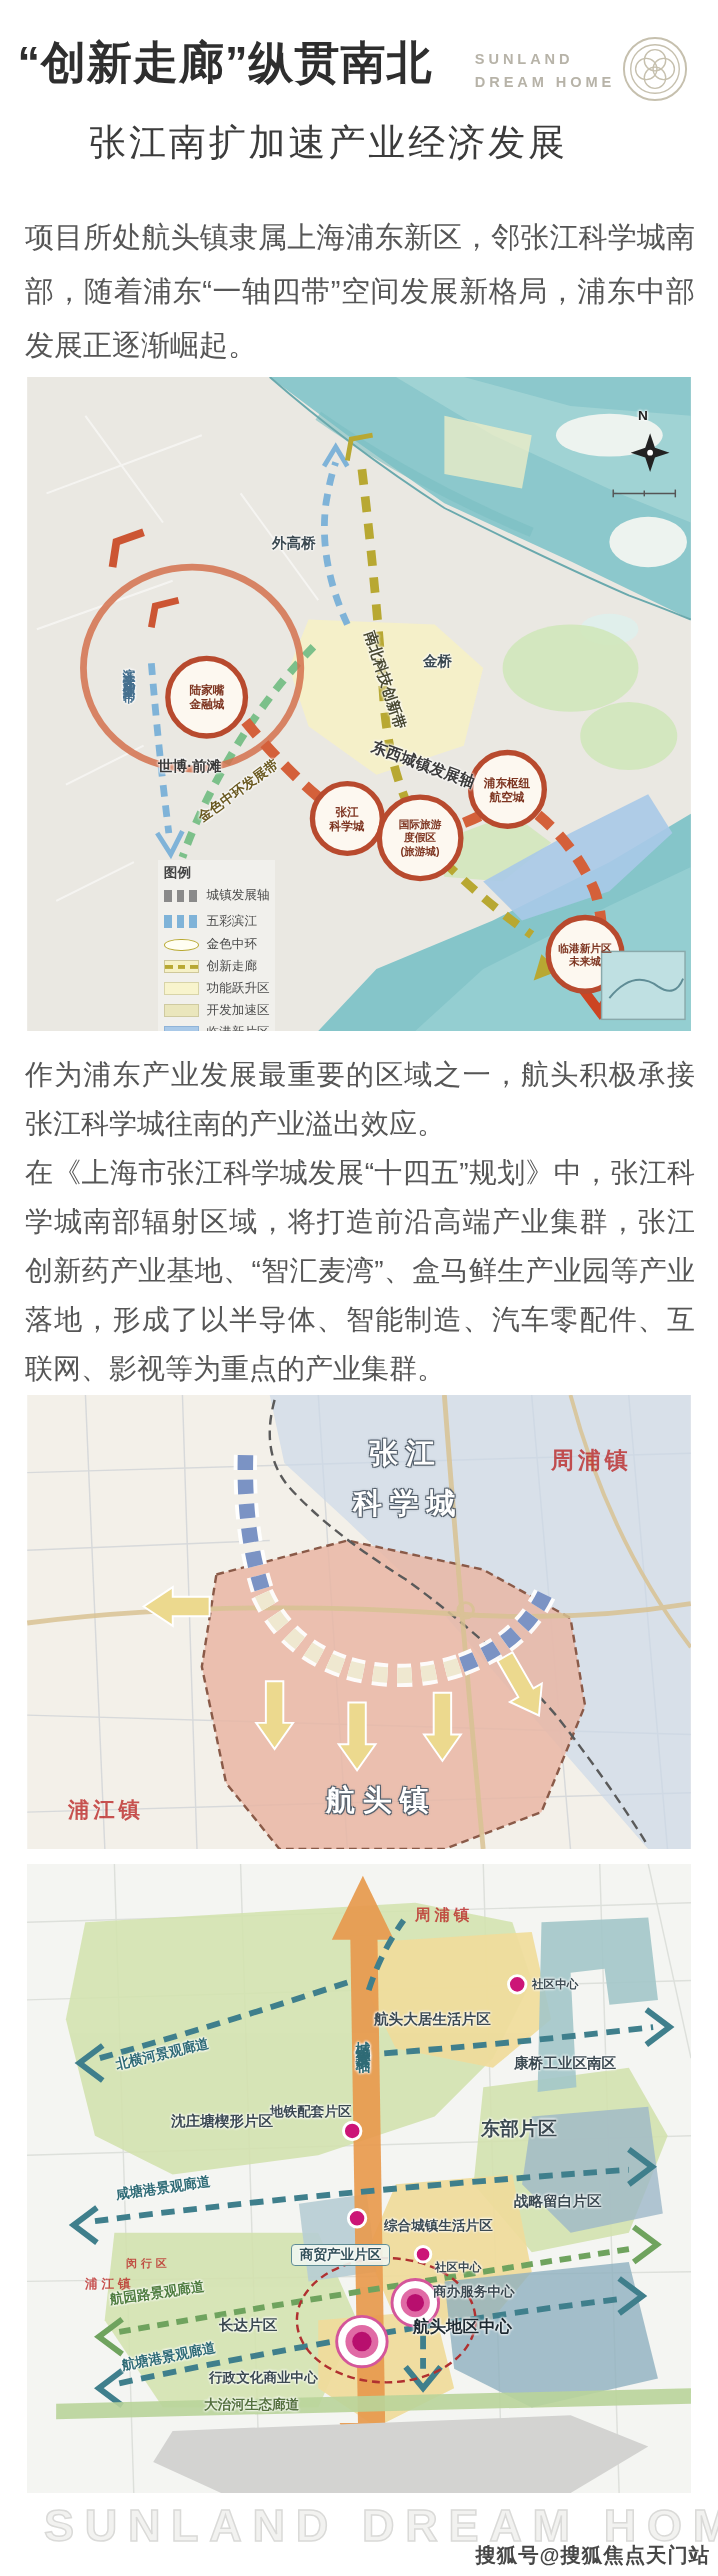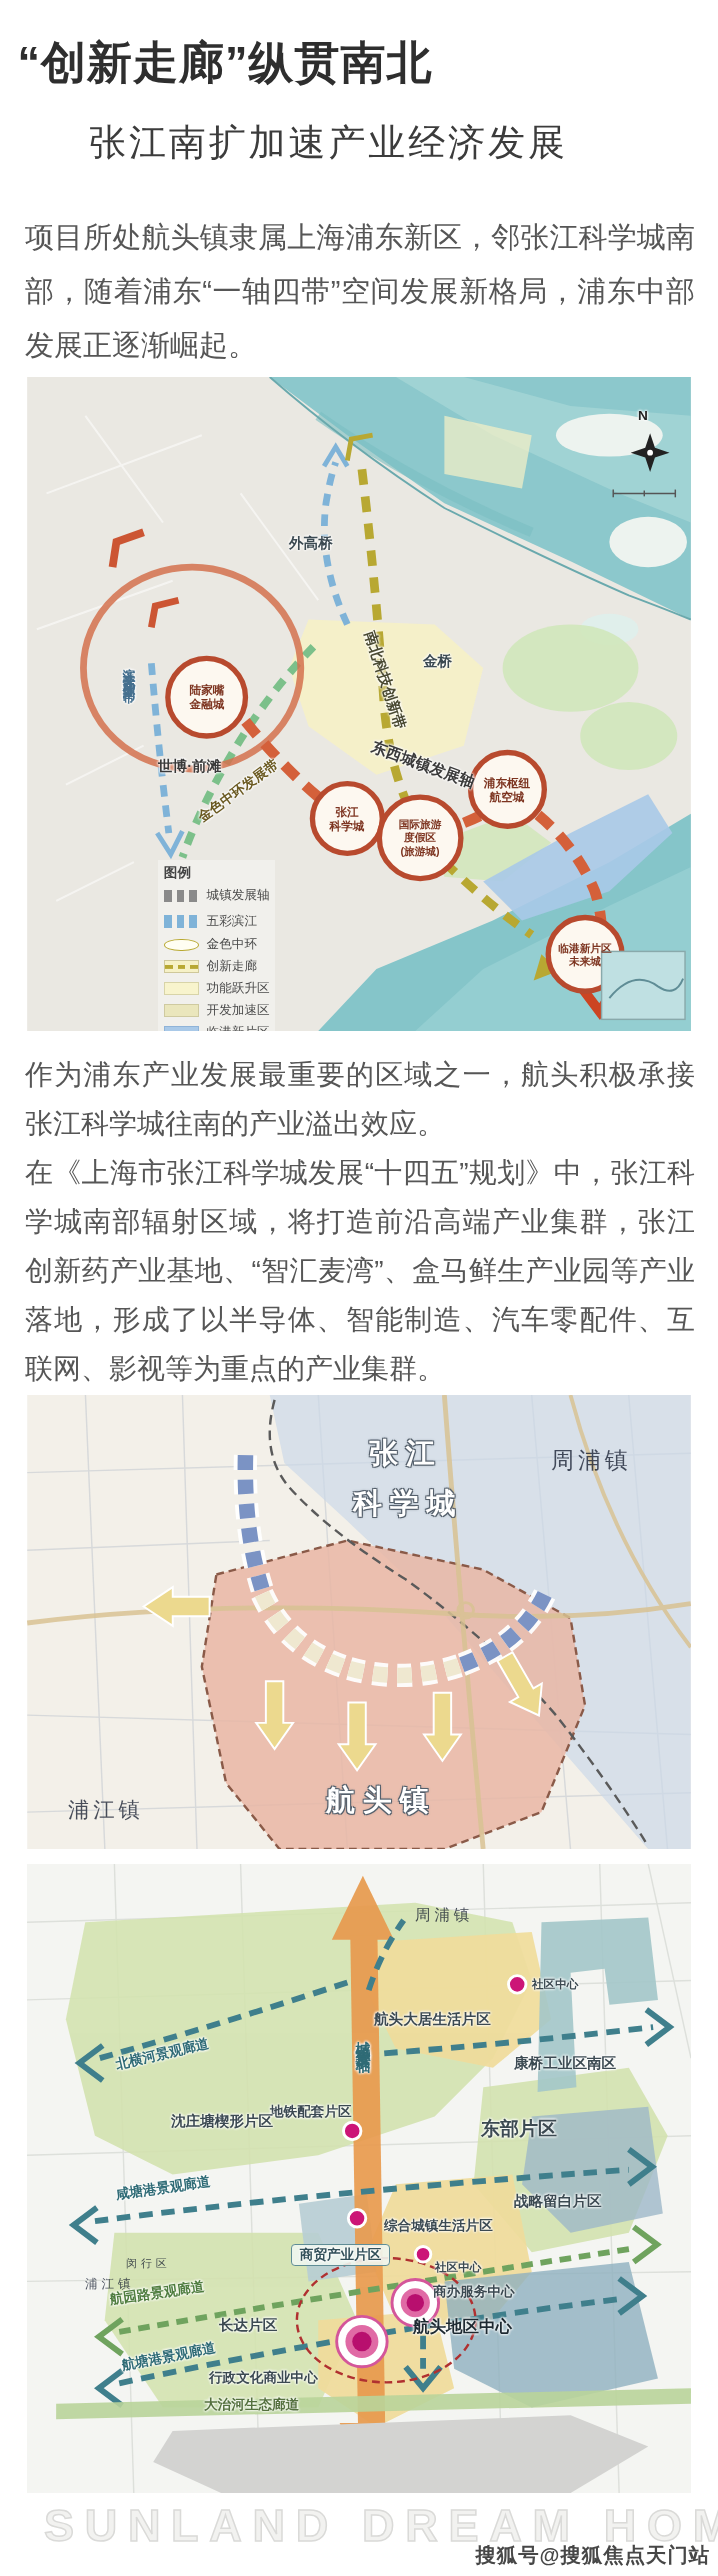--- a/index.html
+++ b/index.html
@@ -14,21 +14,21 @@
   .para{position:absolute;left:25px;right:23px;font-size:29px;color:#565656;line-height:54px;text-align:justify;}
   .para p{margin:0;}
   #p23{line-height:49px;font-size:28px;}
   
   .map{position:absolute;left:27px;width:664px;overflow:hidden;}
   .map svg{position:absolute;left:0;top:0;}
   .lbl{position:absolute;font-size:13.6px;font-weight:700;color:#3c4a52;white-space:nowrap;
        text-shadow:0 0 2.9px #fff,0 0 2.9px #fff,0 0 2.9px #fff;transform-origin:left center;}
   .corridor{color:#2f6b76;}
   .green-corridor{color:#4f7d3f;}
-  .faint{color:#0f172a;font-weight:400;opacity:.75;letter-spacing:3.9px;text-shadow:none;text-align:right;}
+  .faint{color:#b91c1c;font-weight:700;opacity:.75;letter-spacing:3.9px;text-shadow:none;text-align:right;}
   .town{font-size:29px;font-weight:700;color:#fff;letter-spacing:7.8px;
         text-shadow:-1px -1px 0 #55606c,1px -1px 0 #55606c,-1px 1px 0 #55606c,1px 1px 0 #55606c,0 0 2.9px #55606c;}
   .clbl{position:absolute;transform:translate(-50%,-50%);text-align:center;font-weight:700;
         color:#7d3420;line-height:1.25;white-space:nowrap;font-size:11.6px;text-shadow:none;}
   .clbl span{display:block;}
   .vlbl{writing-mode:vertical-rl;letter-spacing:2.9px;}
   
   .legend{position:absolute;left:131px;top:483px;background:rgba(255,255,255,.35);padding:3.9px 5.8px;}
   .legend .lg-title{font-size:13.6px;font-weight:700;color:#444;margin-bottom:3.9px;}
   .legend .row{display:flex;align-items:center;gap:7.8px;margin-bottom:4.9px;}
@@ -48,20 +48,40 @@
   .watermark{position:absolute;top:2500px;left:0;width:718px;text-align:center;font-size:45px;font-weight:700;
              letter-spacing:10.7px;color:#f2f2f0;-webkit-text-stroke:1.5px #dadad8;white-space:nowrap;padding-left:44px;}
   .sohu{position:absolute;top:2541px;right:7.8px;font-size:20.4px;font-weight:700;color:#474747;letter-spacing:1px;margin-left:25px;}
 </style>
 </head>
 <body>
 
 <div class="page">
 
   <div class="title">“创新走廊”纵贯南北</div>
+  <div class="brand">
+    <div class="brand-text">
+      <div>SUNLAND</div>
+      <div>DREAM HOME</div>
+    </div>
+    <span>
+      <svg width="68" height="68" viewBox="0 0 70 70">
+        <g fill="none" stroke="#c6c0ae" stroke-width="2">
+          <circle cx="35" cy="35" r="32"></circle>
+          <circle cx="35" cy="35" r="25" stroke-width="1.4"></circle>
+          <g stroke-width="1.4">
+            <circle cx="35" cy="26" r="11"></circle>
+            <circle cx="44" cy="35" r="11"></circle>
+            <circle cx="35" cy="44" r="11"></circle>
+            <circle cx="26" cy="35" r="11"></circle>
+          </g>
+        </g>
+      </svg>
+    </span>
+  </div>
   <div class="subtitle">张江南扩加速产业经济发展</div>
 
   <div class="para" id="p1" style="top:210px;">项目所处航头镇隶属上海浦东新区，邻张江科学城南部，随着浦东“一轴四带”空间发展新格局，浦东中部发展正逐渐崛起。</div>
 
   <div class="map" id="map1" style="top:377px;height:654px;">
     <svg width="664" height="654" viewBox="0 0 684 674">
       <rect x="0" y="0" width="684" height="674" fill="#eae8e2"></rect>
       <g stroke="#ffffff" stroke-width="2" opacity="0.55">
         <path d="M20,120 L180,60" fill="none"></path>
           <path d="M10,260 L150,210" fill="none"></path>
@@ -128,21 +148,21 @@
         <line x1="604" y1="116" x2="604" y2="124"></line>
           <line x1="636" y1="117" x2="636" y2="123"></line>
           <line x1="668" y1="116" x2="668" y2="124"></line>
       </g>
       <g>
         <rect x="592" y="592" width="86" height="70" fill="#bfe0e2" stroke="#89a9ab" stroke-width="1.5"></rect>
         <path d="M600,640 Q625,610 650,628 Q668,640 676,620" stroke="#5f8d96" stroke-width="2" fill="none"></path>
       </g>
     </svg>
 
-    <div class="lbl" style="left:262px;top:157px;font-size:14.6px;">外高桥</div>
+    <div class="lbl" style="left:245px;top:157px;font-size:14.6px;">外高桥</div>
     <div class="lbl" style="left:396px;top:275px;font-size:14.6px;">金桥</div>
     <div class="lbl" style="left:131px;top:380px;font-size:14.6px;color:#3a3a3a;">世博·前滩</div>
     <div class="lbl" style="left:173px;top:433px;transform:rotate(-36deg);color:#6b5a22;">金色中环发展带</div>
     <div class="lbl" style="left:345px;top:359px;transform:rotate(20deg);font-size:15.5px;color:#3a3a3a;">东西城镇发展轴</div>
     <div class="lbl" style="left:342px;top:245px;transform:rotate(72deg);font-size:14.6px;color:#4a4a32;">南北科技创新带</div>
     <div class="lbl vlbl" style="left:93px;top:280px;font-size:12.6px;color:#46708f;">滨江文化商务休闲带</div>
     <div class="lbl" style="left:611px;top:31px;font-size:13.6px;color:#222;">N</div>
     <div class="clbl" style="left:180px;top:320px;">
       <span>陆家嘴</span>
       <span>金融城</span>

